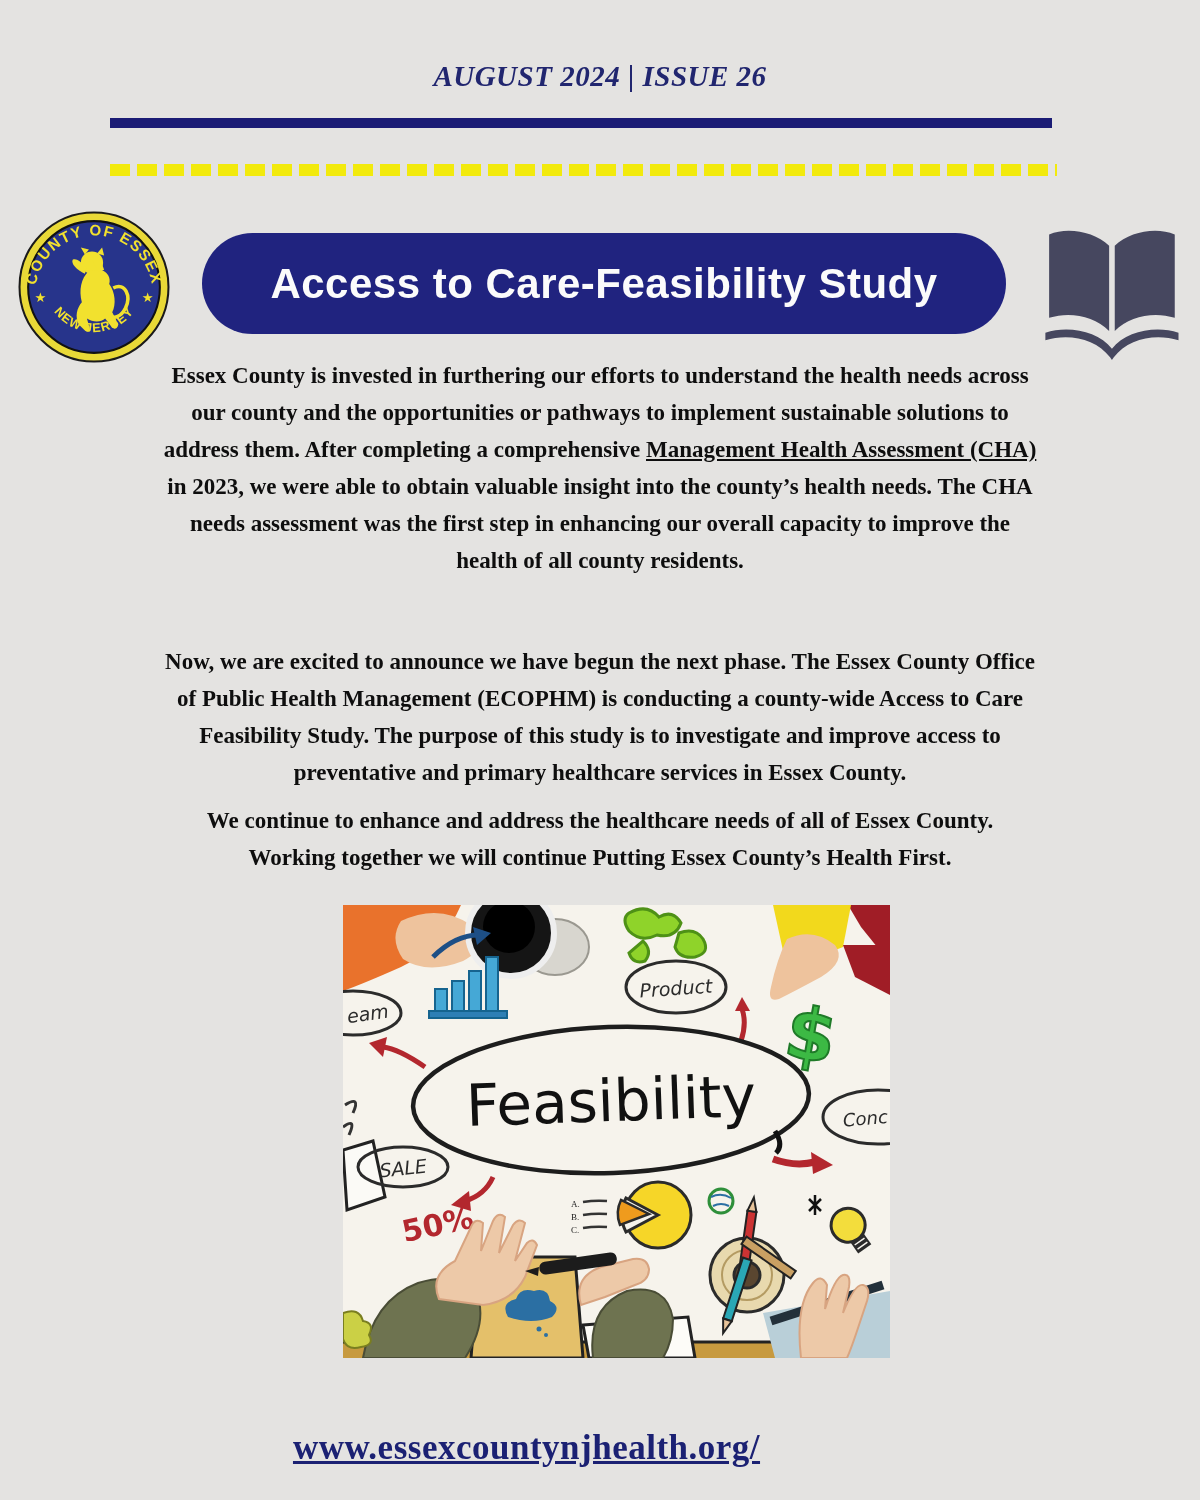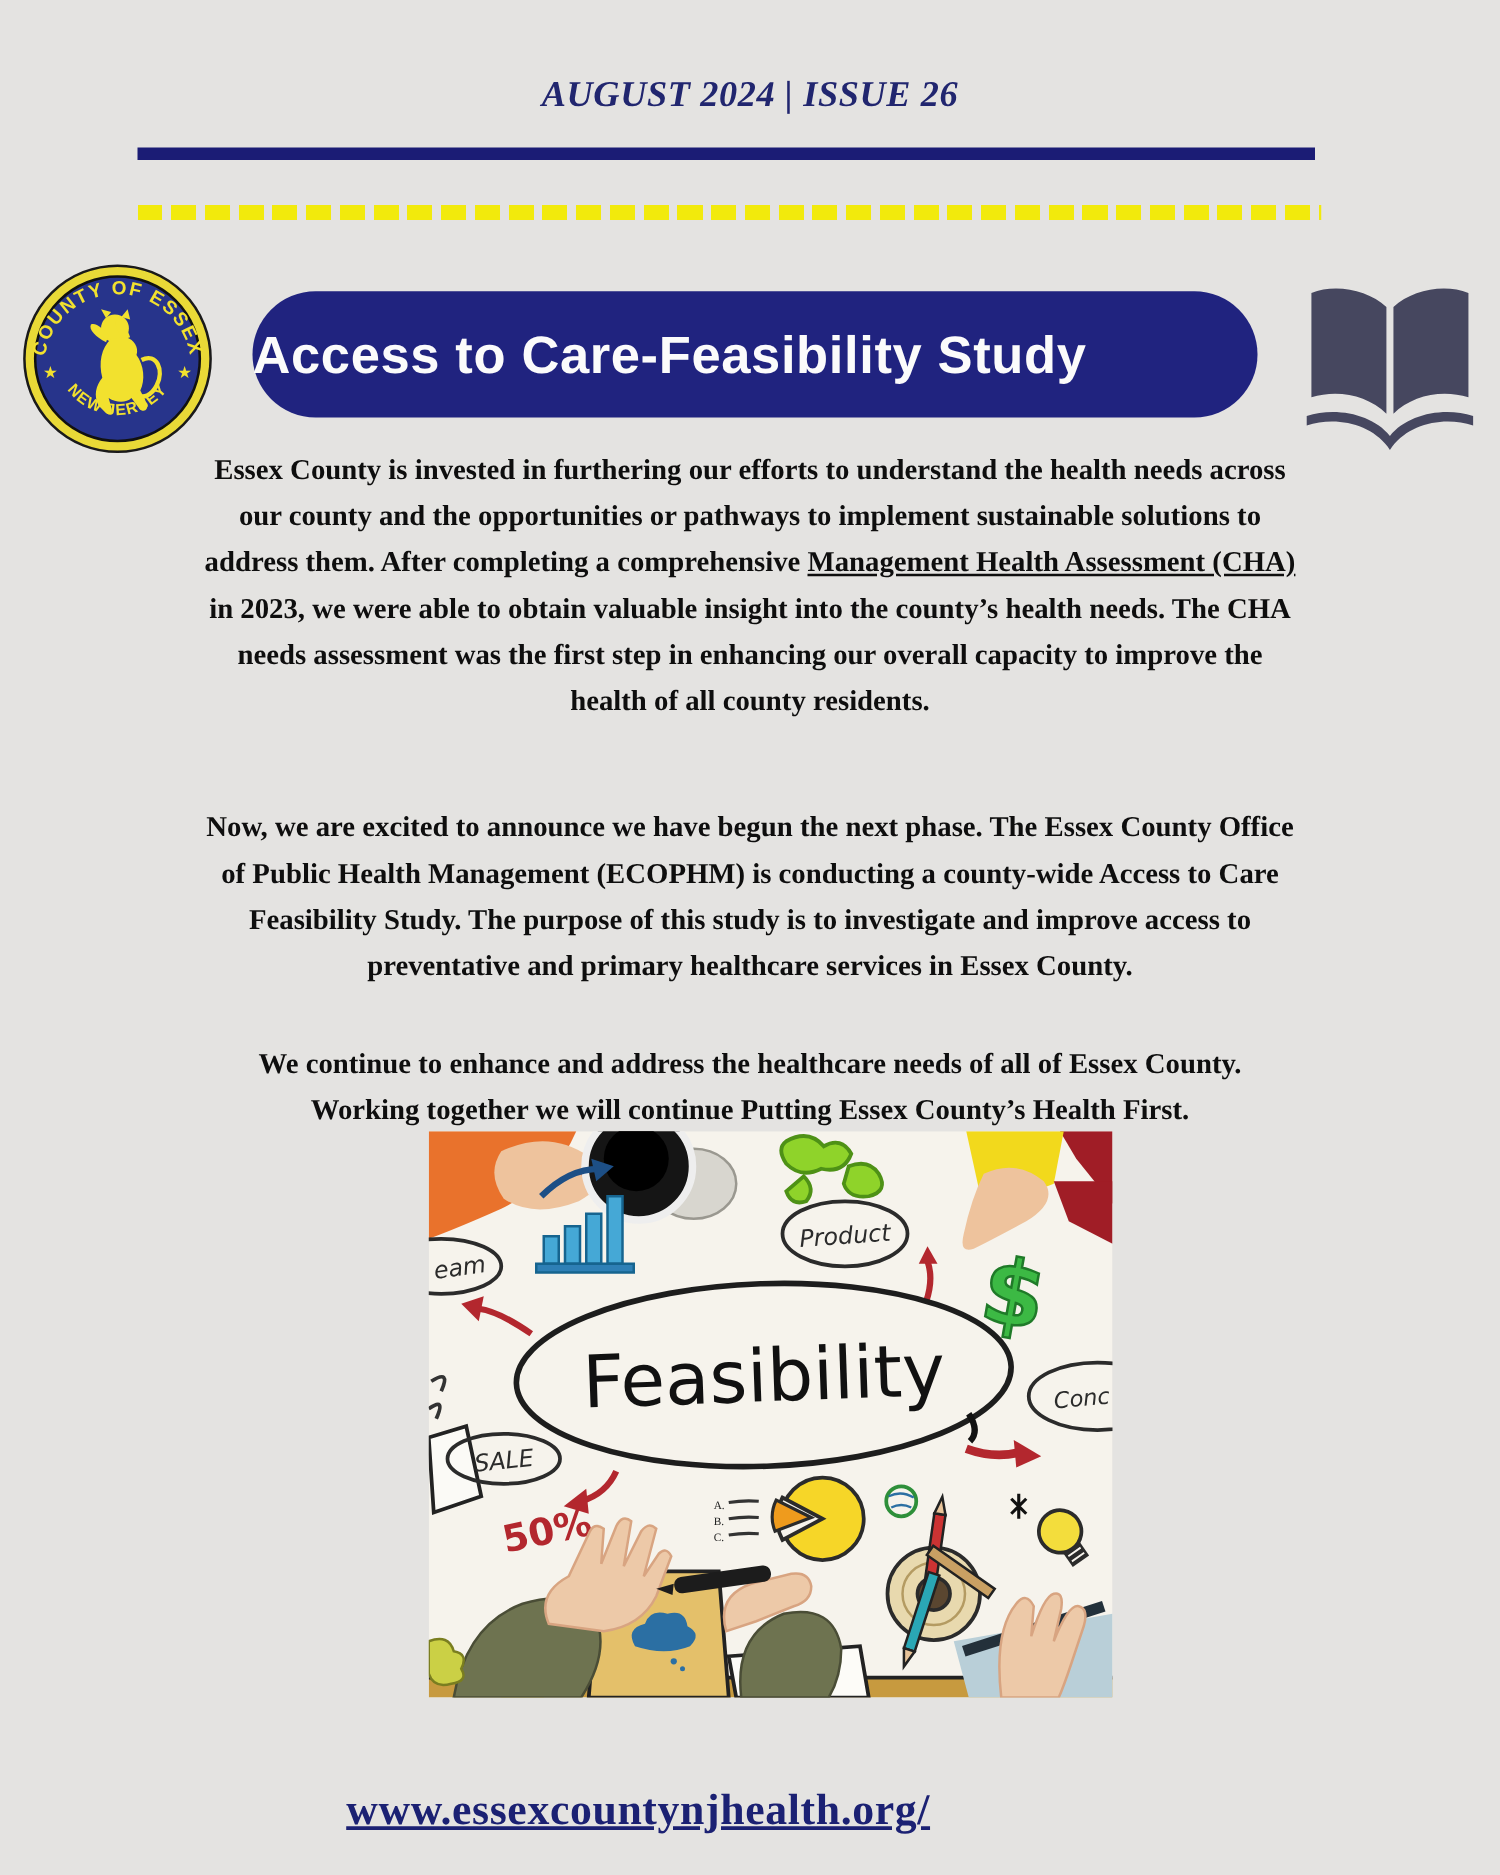--- a/index.html
+++ b/index.html
@@ -15,42 +15,42 @@
   .rule-yellow{
     position:absolute;left:110px;top:164px;width:947px;height:12px;
     background:repeating-linear-gradient(to right,#f2ea0c 0 20px,rgba(0,0,0,0) 20px 27px);
   }
 
   .seal{position:absolute;left:18px;top:209px;width:152px;height:156px;}
   .seal svg{width:100%;height:100%;display:block;}
 
   .title-pill{
     position:absolute;left:202px;top:233px;width:804px;height:101px;
-    background:#20237f;border-radius:52px;display:flex;align-items:center;justify-content:flex-start;
+    background:#20237f;border-radius:52px;display:flex;align-items:center;justify-content:center;
   }
   .title-pill span{
     font-family:"Liberation Sans",sans-serif;font-weight:700;font-size:42px;
     color:#fbfbfb;letter-spacing:.5px;white-space:nowrap;
   }
 
   .book{position:absolute;left:1036px;top:224px;width:150px;height:138px;}
   .book svg{width:100%;height:100%;display:block;}
 
   .para{
     position:absolute;left:78px;width:1044px;margin:0;text-align:center;
     white-space:pre-line;font-family:"Liberation Serif",serif;font-weight:bold;
     font-size:23px;line-height:37px;color:#0e0e0e;
   }
-  #p1{top:357px;} #p2{top:643px;} #p3{top:802px;margin-top:30px;}
+  #p1{top:357px;} #p2{top:643px;} #p3{top:802px;}
   .cha-link{color:inherit;text-decoration:underline;cursor:pointer;}
 
   .illustration{position:absolute;left:343px;top:905px;width:547px;height:453px;}
   .illustration svg{width:100%;height:100%;display:block;}
 
-  .footer{position:absolute;left:0;top:1428px;width:1021px;text-align:center;}
+  .footer{position:absolute;left:0;top:1428px;width:1021px;text-align:center;padding-left:16px;}
   .footer a{
     font-family:"Liberation Serif",serif;font-weight:bold;font-size:35px;
     color:#1b2173;text-decoration:underline;letter-spacing:.5px;cursor:pointer;
   }
 
   .hand-text{font-family:"DejaVu Sans",sans-serif;font-style:italic;fill:#2b2b2b;}
 </style>
 </head>
 <body>
 

